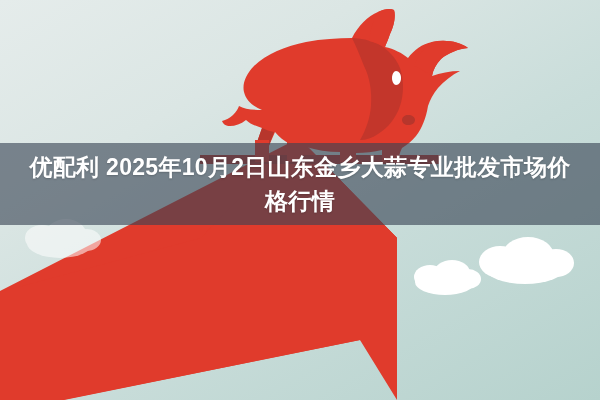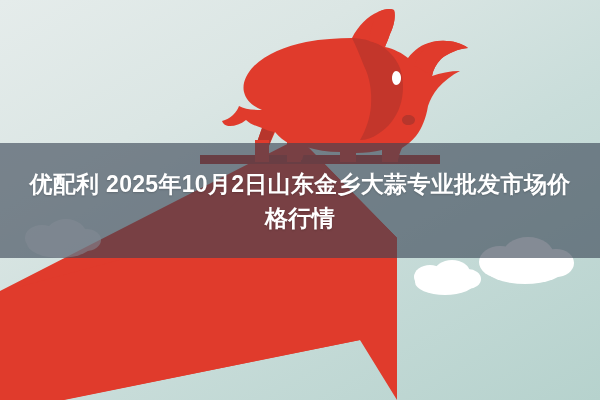--- a/index.html
+++ b/index.html
@@ -26,21 +26,21 @@
   }
   
   svg.art { display: block; }
 
   
   #caption-band {
     position: absolute;
     left: 0;
     top: 143px;
     width: 600px;
-    height: 115px;
+    height: 82px;
     background: rgba(56, 68, 84, 0.62);
     box-sizing: border-box;
     display: flex;
     flex-direction: column;
     align-items: center;
     justify-content: center;
   }
   #caption-text {
     color: #ffffff;
     font-size: 23px;

